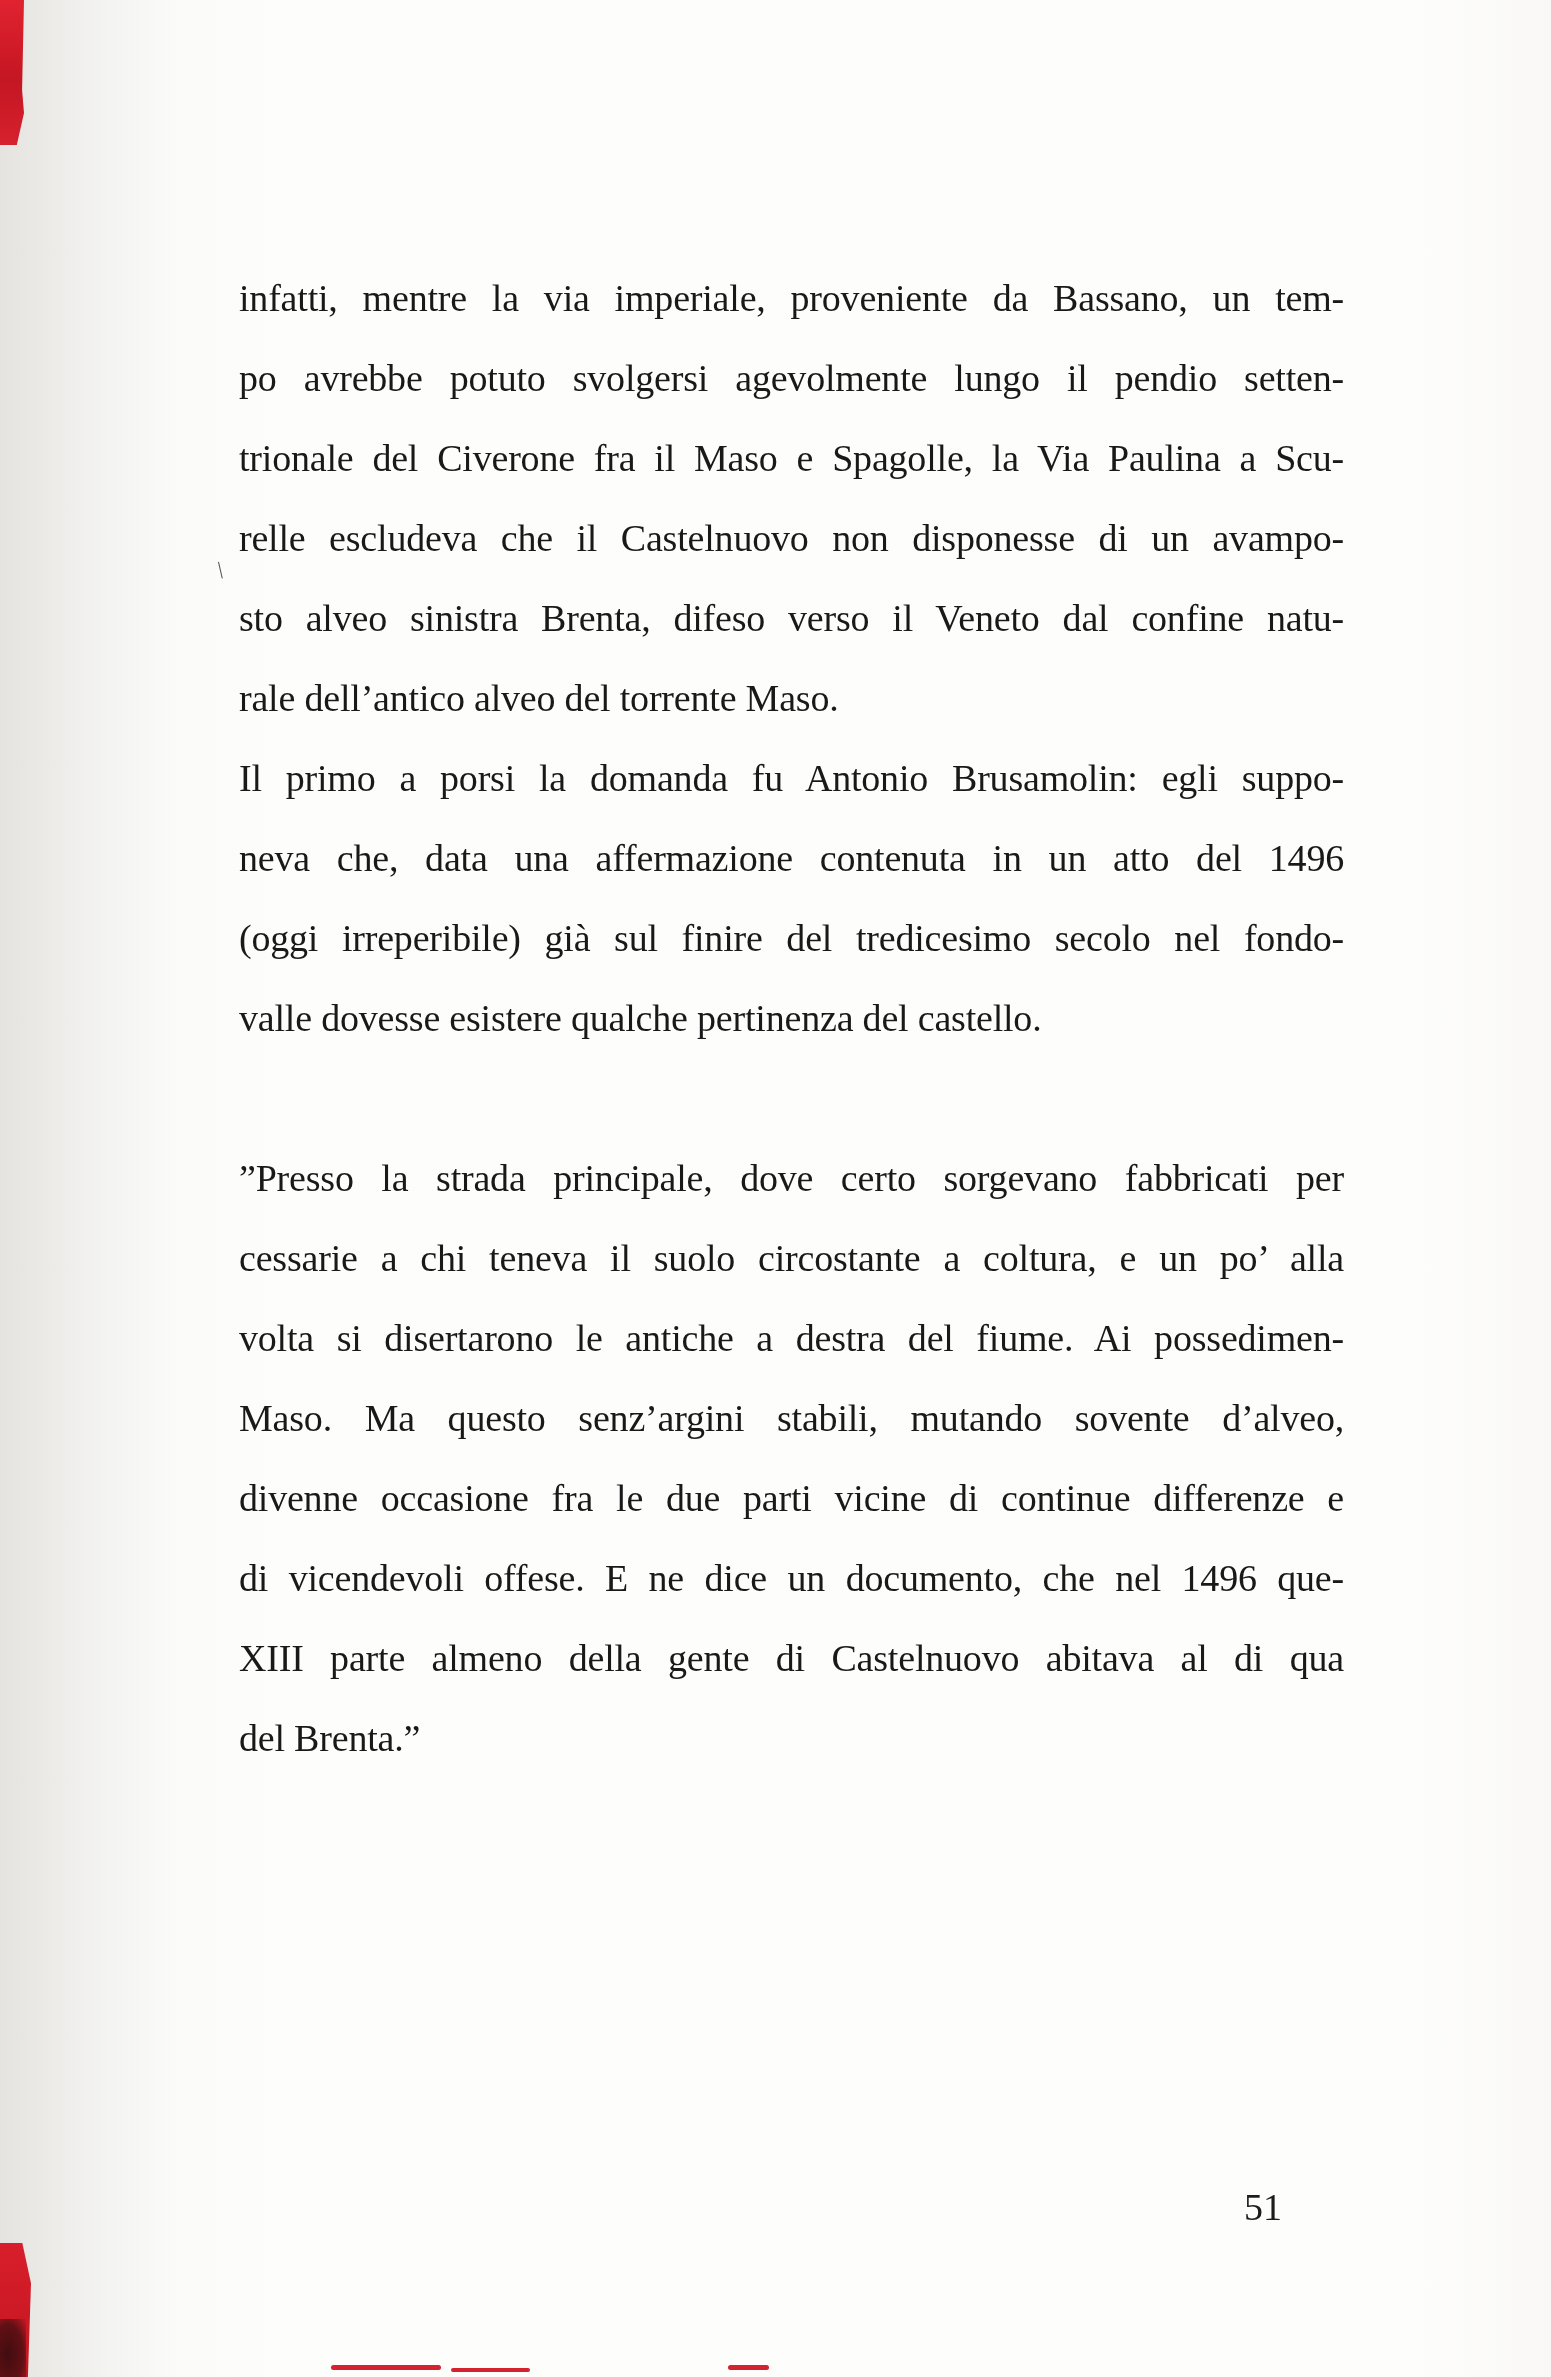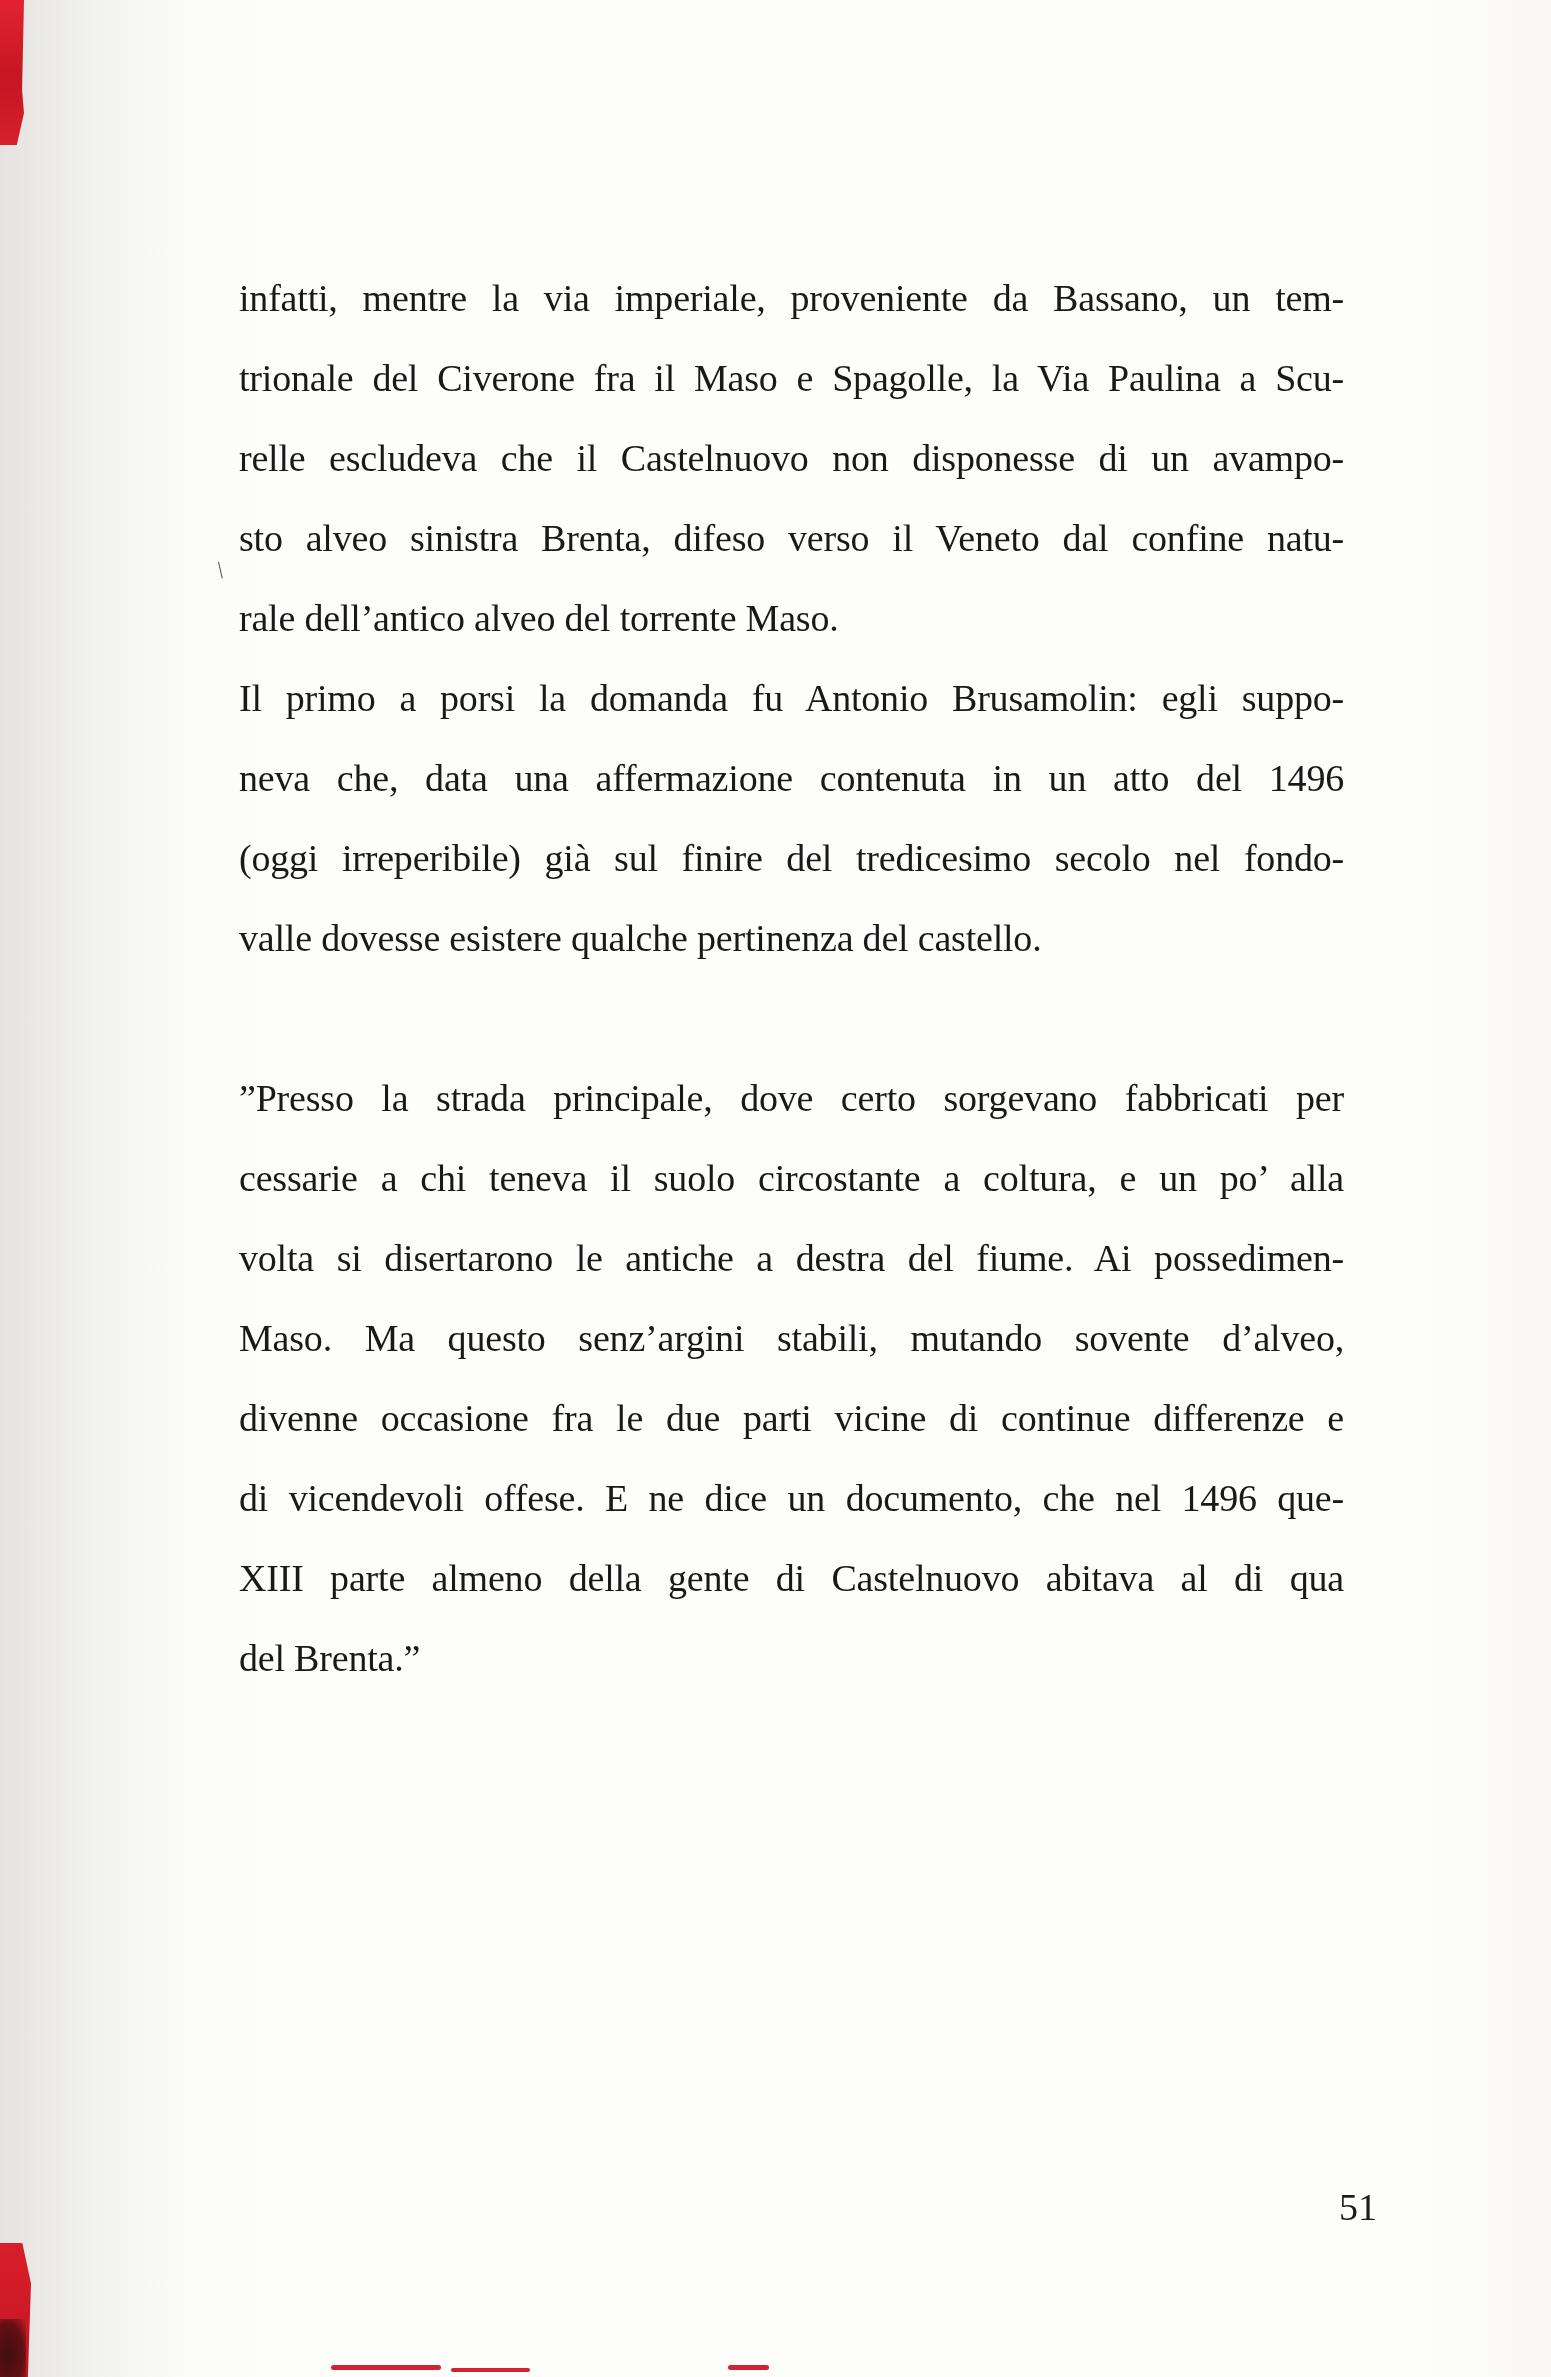--- a/index.html
+++ b/index.html
@@ -37,26 +37,26 @@
     white-space: normal;
     margin-left: 48px;
   }
   .line.last {
     text-align: center;
     text-align-last: left;
   }
 
   .page-number {
     position: absolute;
-    left: 1300px;
+    left: 1244px;
     top: 2181px;
     width: 77px;
     font-size: 38px;
     line-height: 52px;
-    text-align: right;
+    text-align: left;
     color: #1c1c1c;
   }
 
   
   .stray-accent {
     position: absolute;
     left: 217px;
     top: 558px;
     font-size: 24px;
     line-height: 24px;
@@ -112,20 +112,21 @@
   <div class="red-strip-bottom-dark"></div>
   <div class="red-dash d1"></div>
   <div class="red-dash d2"></div>
   <div class="red-dash d3"></div>
 
   <span class="stray-accent">\</span>
 
   <div class="text-block">
       <div class="para">
         <div class="line">infatti, mentre la via imperiale, proveniente da Bassano, un tem-</div>
+        <div class="line">po avrebbe potuto svolgersi agevolmente lungo il pendio setten-</div>
         <div class="line">trionale del Civerone fra il Maso e Spagolle, la Via Paulina a Scu-</div>
         <div class="line">relle escludeva che il Castelnuovo non disponesse di un avampo-</div>
         <div class="line">sto alveo sinistra Brenta, difeso verso il Veneto dal confine natu-</div>
         <div class="line last">rale dell’antico alveo del torrente Maso.</div>
       </div>
       <div class="para">
         <div class="line">Il primo a porsi la domanda fu Antonio Brusamolin: egli suppo-</div>
         <div class="line">neva che, data una affermazione contenuta in un atto del 1496</div>
         <div class="line">(oggi irreperibile) già sul finire del tredicesimo secolo nel fondo-</div>
         <div class="line last">valle dovesse esistere qualche pertinenza del castello.</div>

